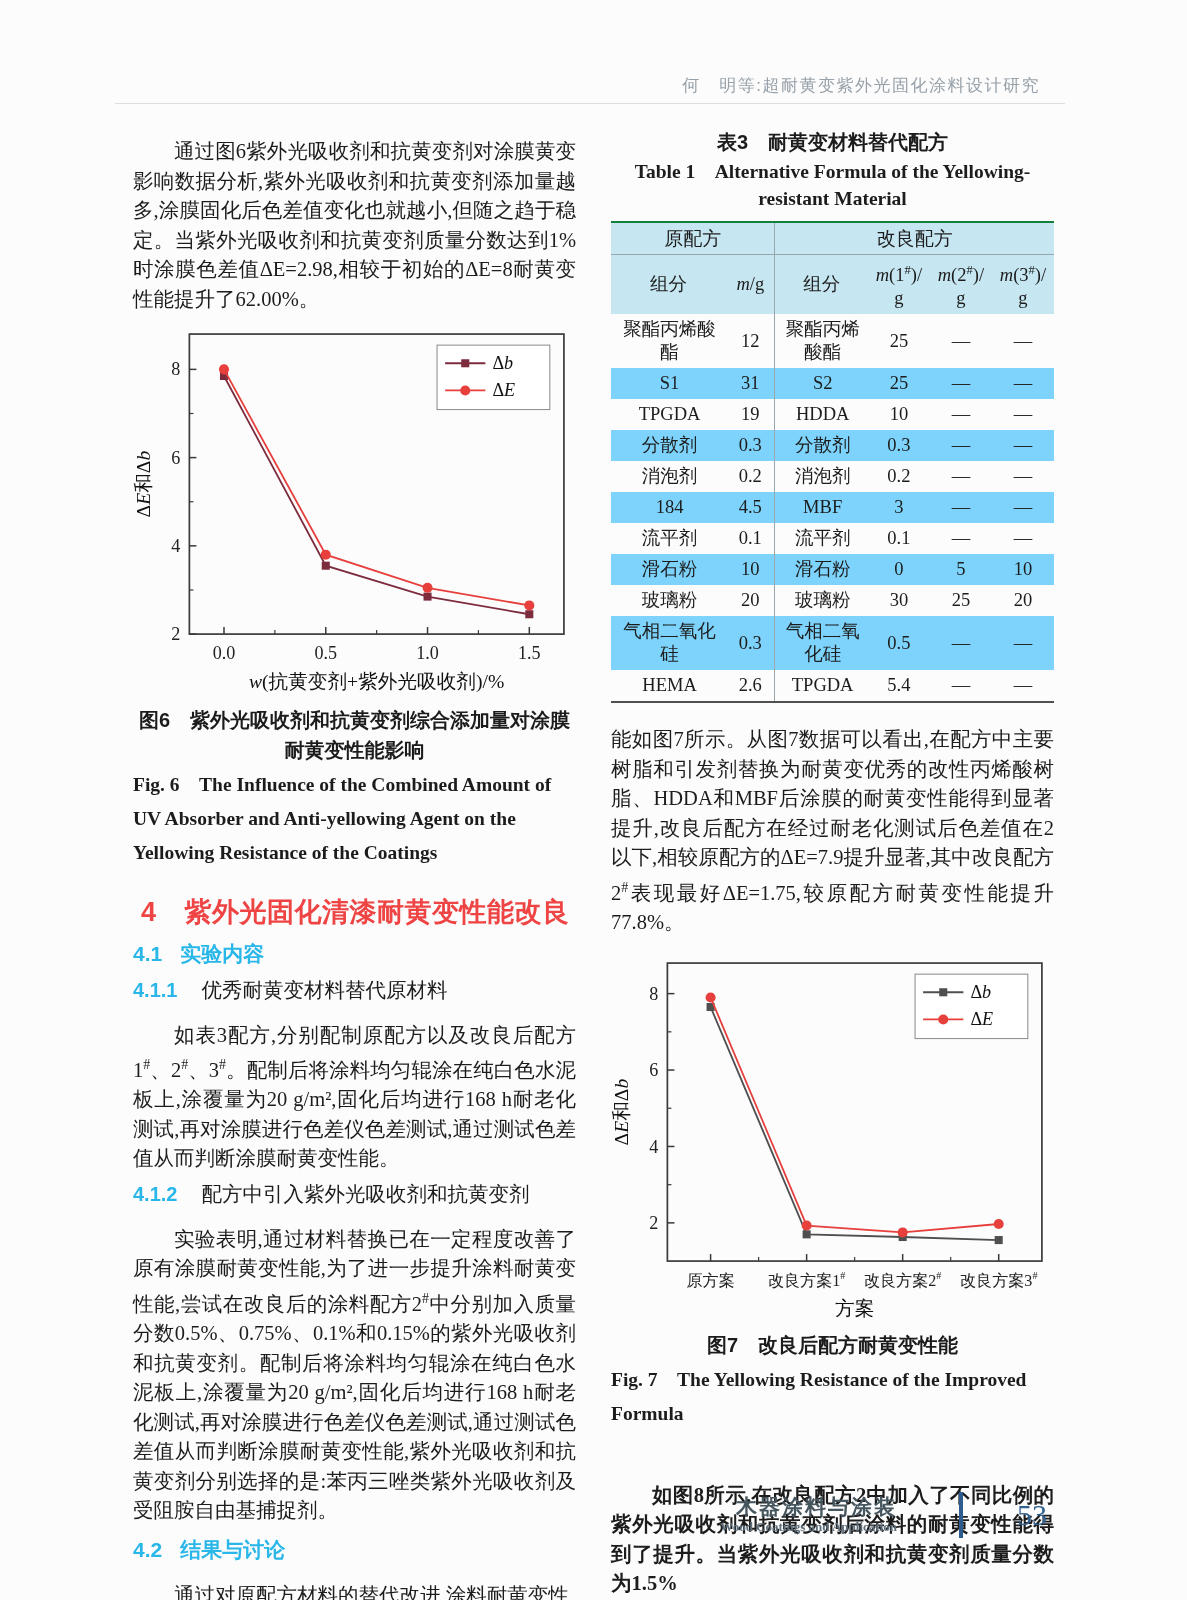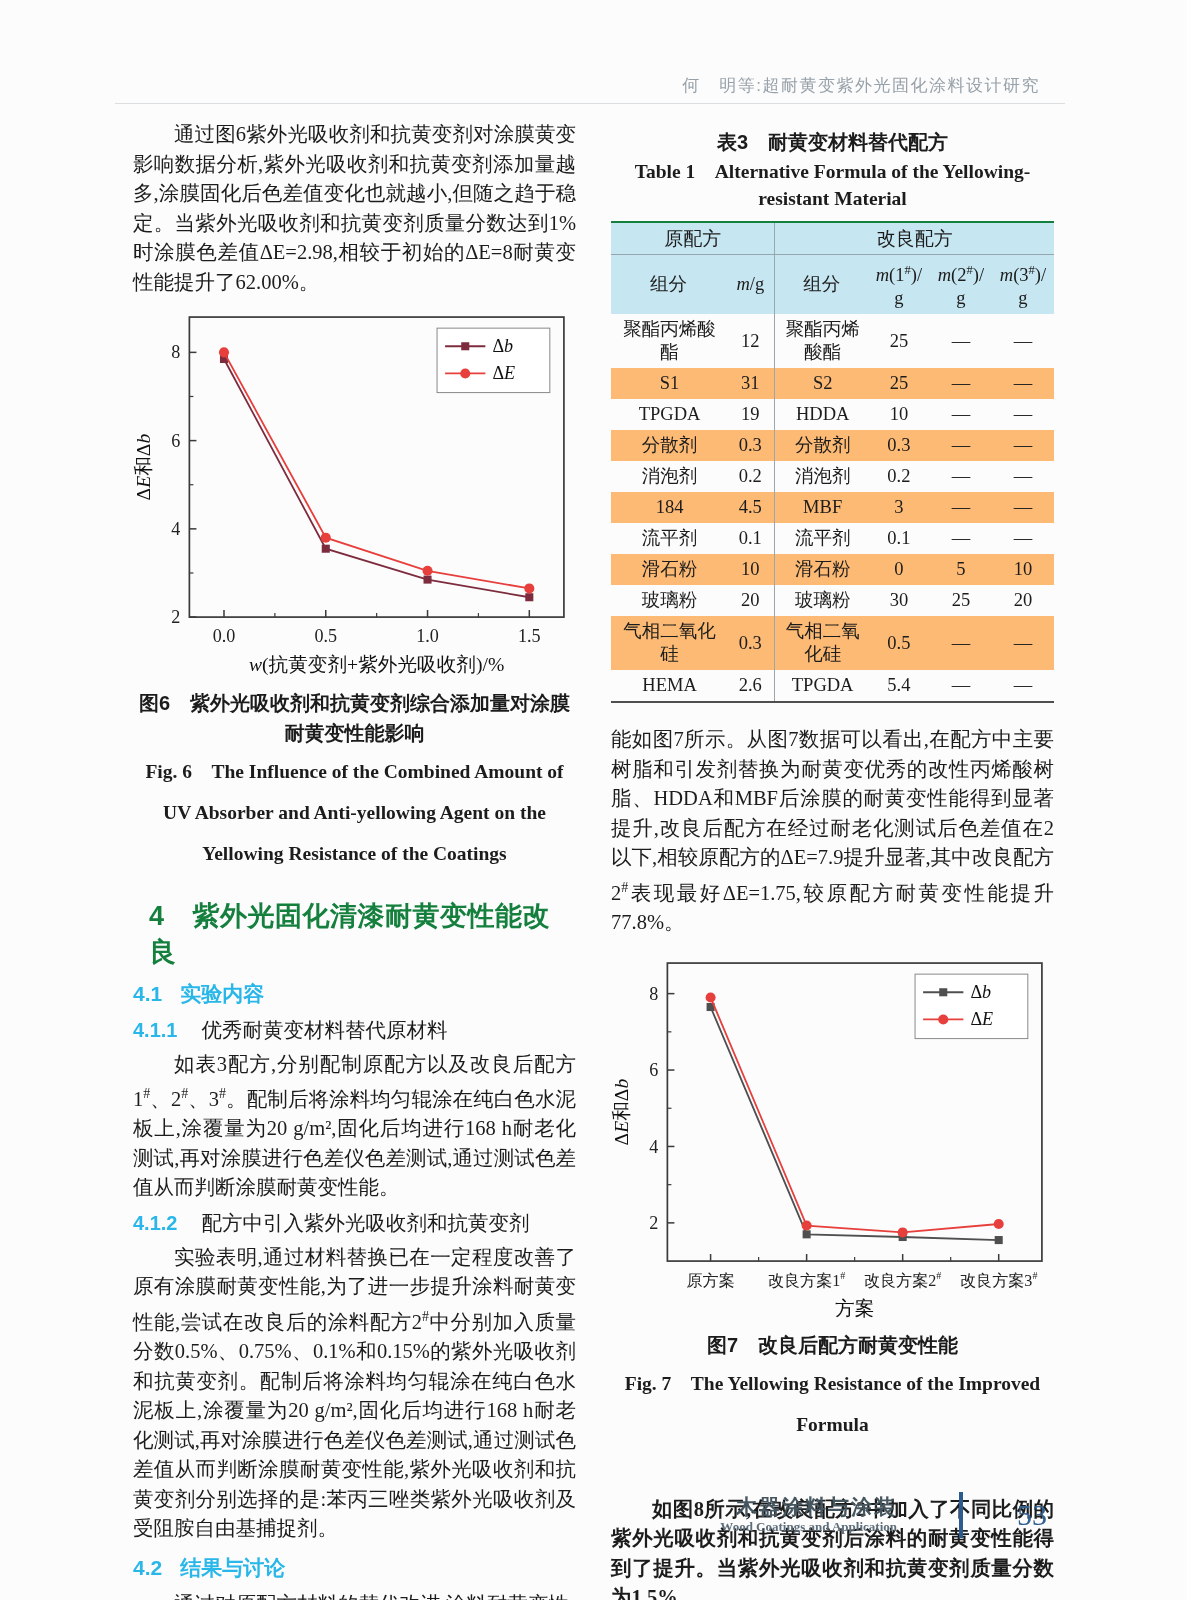--- a/index.html
+++ b/index.html
@@ -6,50 +6,50 @@
   .page{position:relative;width:1187px;height:1600px;margin:0 auto;background:#fcfcfd;
         font-family:"Liberation Serif","DejaVu Serif",serif;color:#1c1c1c;overflow:hidden;}
   
   .running-head{position:absolute;top:74px;right:147px;font-size:17px;color:#97a1a9;
         font-family:"Liberation Sans","DejaVu Sans",sans-serif;letter-spacing:1.5px;}
   .head-rule{position:absolute;top:103px;left:115px;width:950px;border-top:1px solid #dcdfe2;}
   
   .col{position:absolute;top:120px;width:443px;}
   .col-left{left:133px;}
   .col-right{left:611px;}
-  p.body-para{font-size:20.5px;line-height:29.5px;text-align:justify;margin:0 0 4px 0;text-indent:2em;}
+  p.body-para{font-size:20.5px;line-height:29.5px;text-align:justify;margin:17px 0 4px 0;text-indent:2em;}
   p.no-indent{text-indent:0;}
   sup{font-size:68%;}
   
-  h2.sec{font-family:"Liberation Sans","DejaVu Sans",sans-serif;color:#15803d;font-size:27px;
-         font-weight:bold;margin:24px 0 10px 16px;letter-spacing:0.5px;}
+  h2.sec{font-family:"Liberation Sans","DejaVu Sans",sans-serif;color:#ef4444;font-size:27px;
+         font-weight:bold;margin:24px 0 10px 8px;letter-spacing:0.5px;}
   h2.sec .sec-num{margin-right:28px;}
   h3.subsec{font-family:"Liberation Sans","DejaVu Sans",sans-serif;color:#29b6e8;font-size:21px;
          font-weight:bold;margin:10px 0 8px 0;}
   h3.subsec .sec-num{margin-right:18px;}
   h4.subsubsec{font-size:20.5px;font-weight:normal;margin:6px 0 6px 0;}
   h4.subsubsec .sec-num{color:#29b6e8;font-family:"Liberation Sans","DejaVu Sans",sans-serif;
          font-weight:bold;margin-right:24px;font-size:20px;}
   
   figure{margin:0;}
   svg.chart{display:block;width:443px;margin:10px auto 0 auto;font-family:"Liberation Serif","DejaVu Serif",serif;}
   .fig-caption-cn{font-family:"Liberation Sans","DejaVu Sans",sans-serif;font-weight:bold;
          font-size:20px;text-align:center;line-height:30px;margin-top:6px;}
-  .fig-caption-en{font-weight:bold;font-size:19.5px;text-align:center;line-height:41px;margin-top:3px;}
+  .fig-caption-en{font-weight:bold;font-size:19.5px;text-align:left;line-height:34px;margin-top:3px;}
   
   .tbl-title-cn{font-family:"Liberation Sans","DejaVu Sans",sans-serif;font-weight:bold;
          font-size:20px;text-align:center;line-height:28px;margin-top:8px;}
   .tbl-title-en{font-weight:bold;font-size:19.5px;text-align:center;line-height:27px;margin-top:2px;}
   table.data{width:100%;border-collapse:collapse;margin-top:9px;
          border-top:2px solid #15803d;border-bottom:2px solid #4f4f4f;font-size:18.5px;}
   table.data th,table.data td{padding:4px 4px;font-weight:normal;text-align:center;vertical-align:middle;line-height:23px;}
   table.data thead th{background:#c6e6f1;}
   table.data thead tr:first-child th{border-bottom:1px solid #95a6ad;padding:4px 2px;font-size:19px;}
   table.data .v-div{border-left:1px solid #9aa8ae;}
-  table.data tbody tr.alt td{background:#fdba74;}
+  table.data tbody tr.alt td{background:#7dd3fc;}
   table.data td.c-name{text-align:center;padding-left:6px;}
   
   .footer{position:absolute;top:1492px;right:140px;display:flex;align-items:center;gap:44px;}
   .footer-names{text-align:right;margin-right:8px;}
   .fj-cn{font-family:"Liberation Sans","DejaVu Sans",sans-serif;font-weight:bold;font-size:21px;
          color:#46565f;letter-spacing:2px;line-height:24px;}
   .fj-en{font-size:13px;color:#5e6e7a;font-weight:bold;line-height:16px;}
   .footer-bar{width:4px;height:46px;background:#2b5c8d;margin:0 10px;}
   .footer-num{font-size:30px;color:#33618f;}
 </style>

